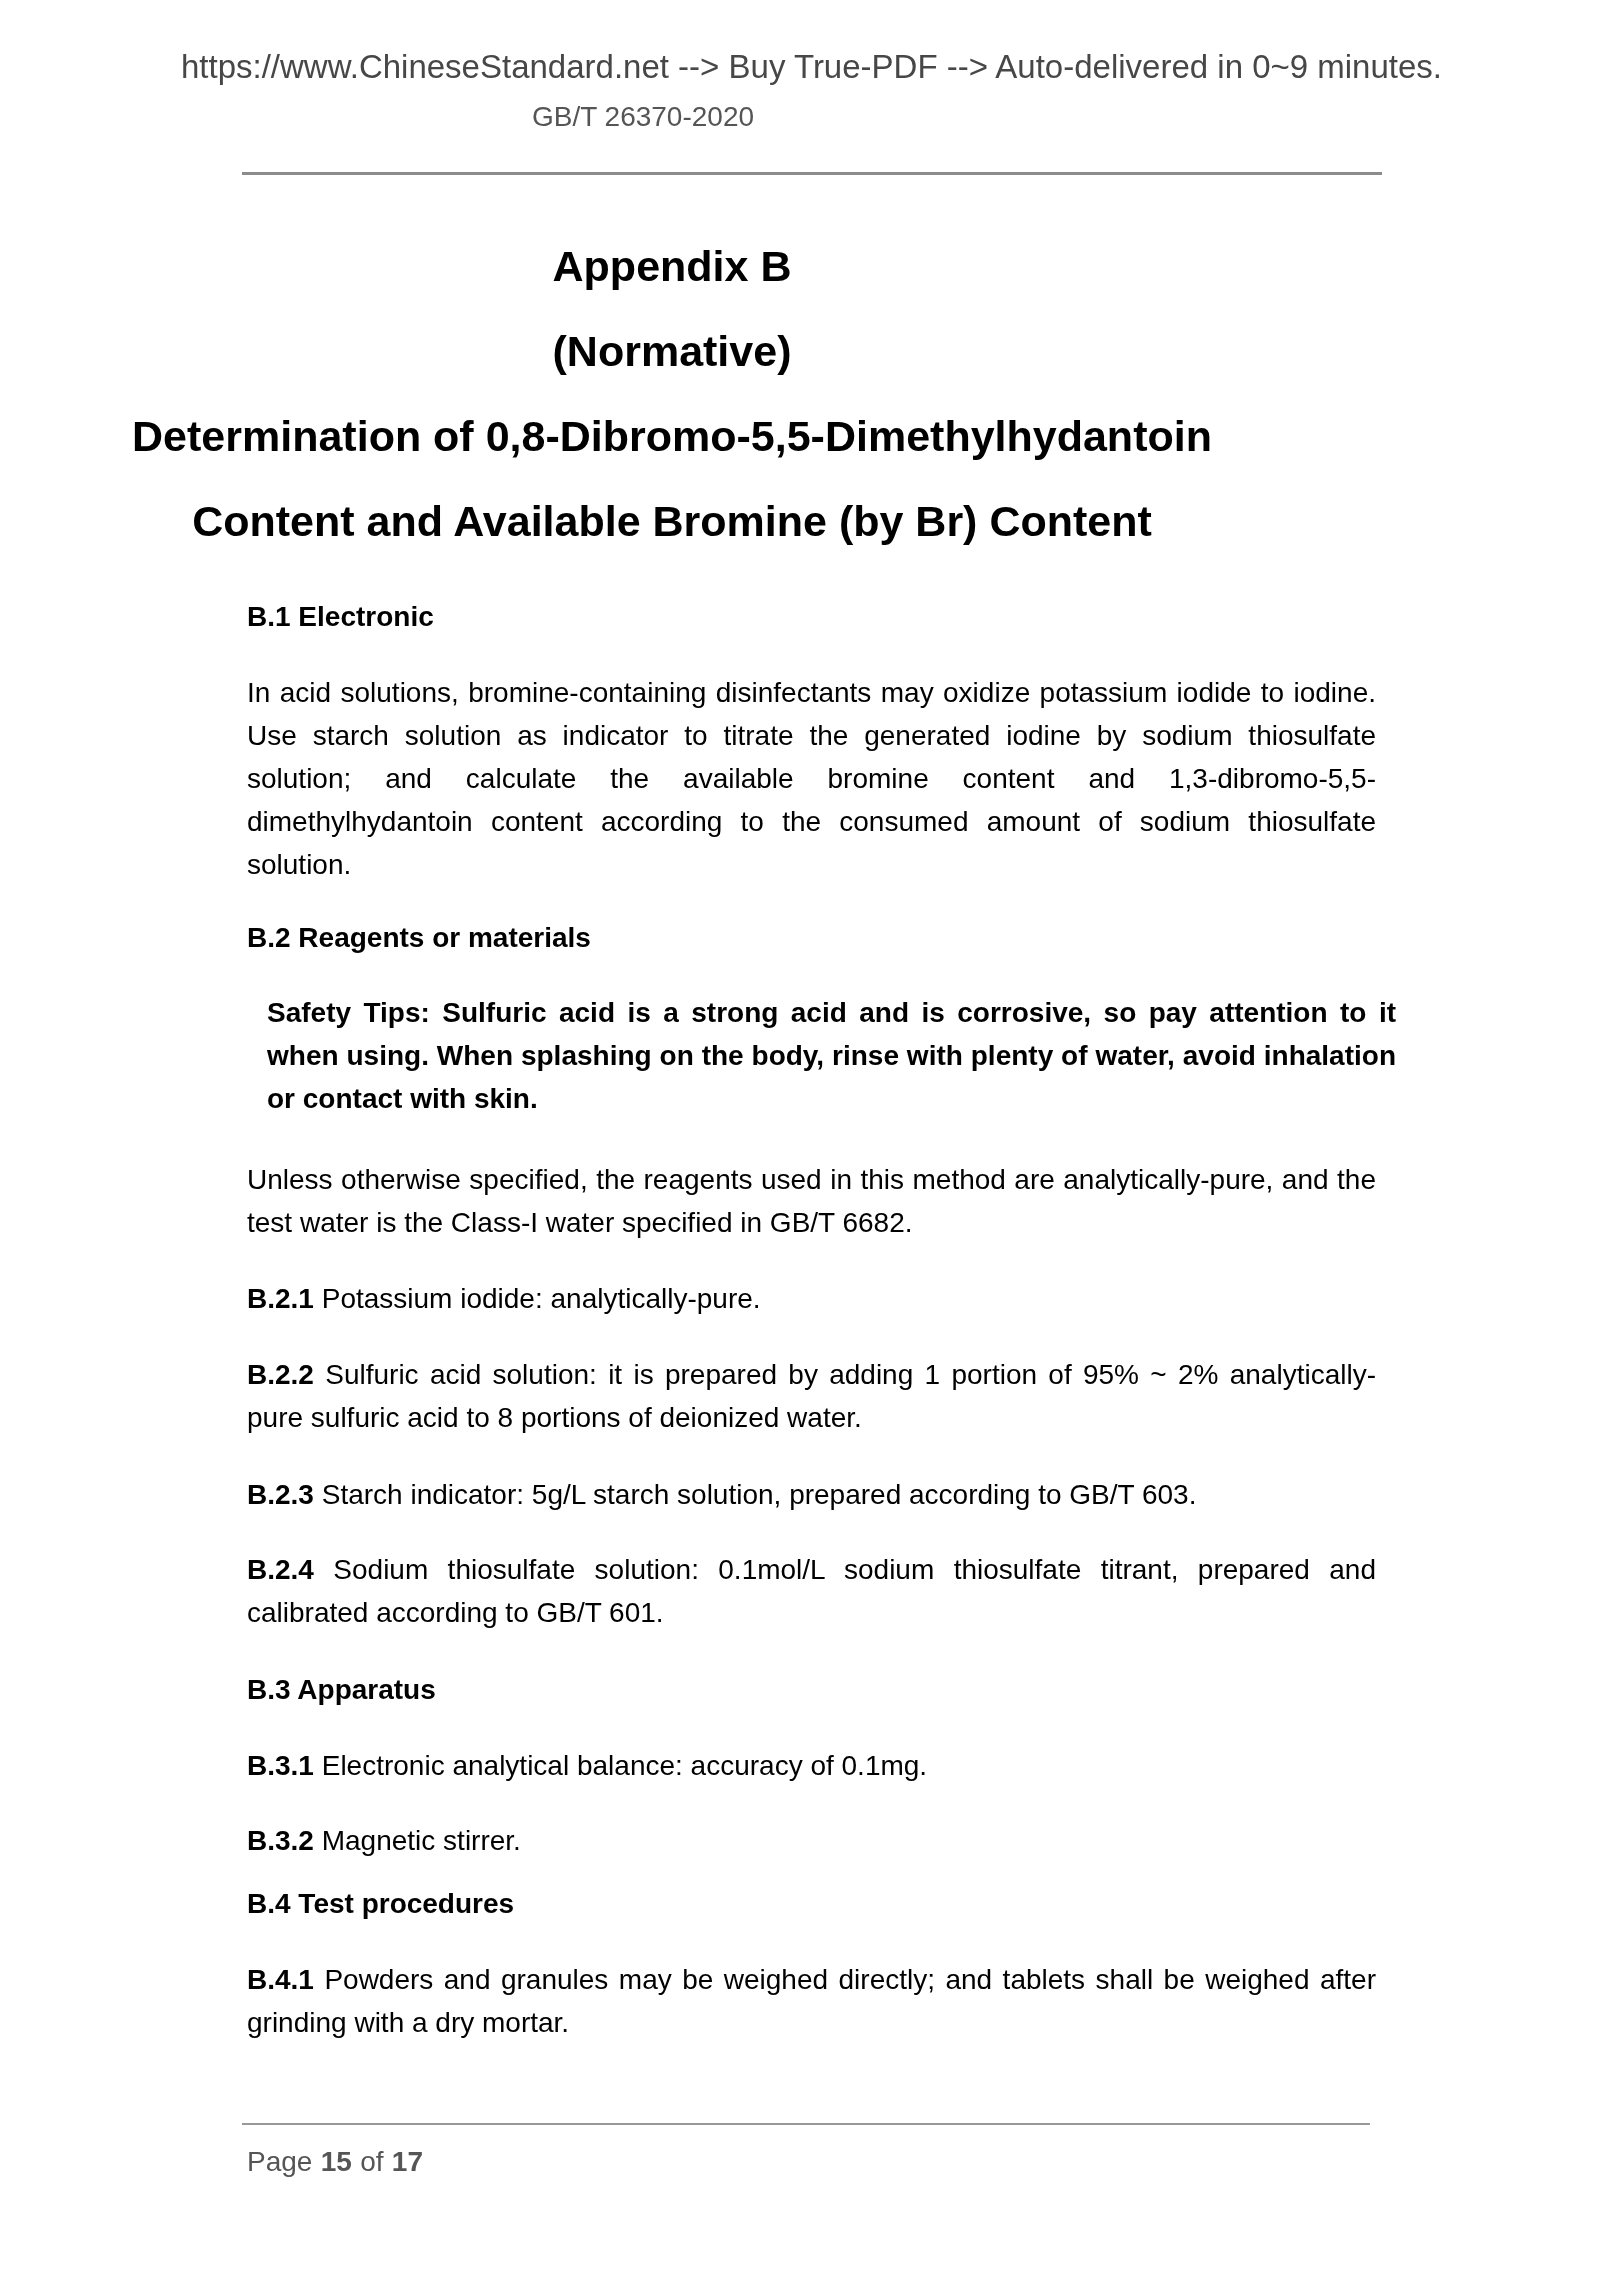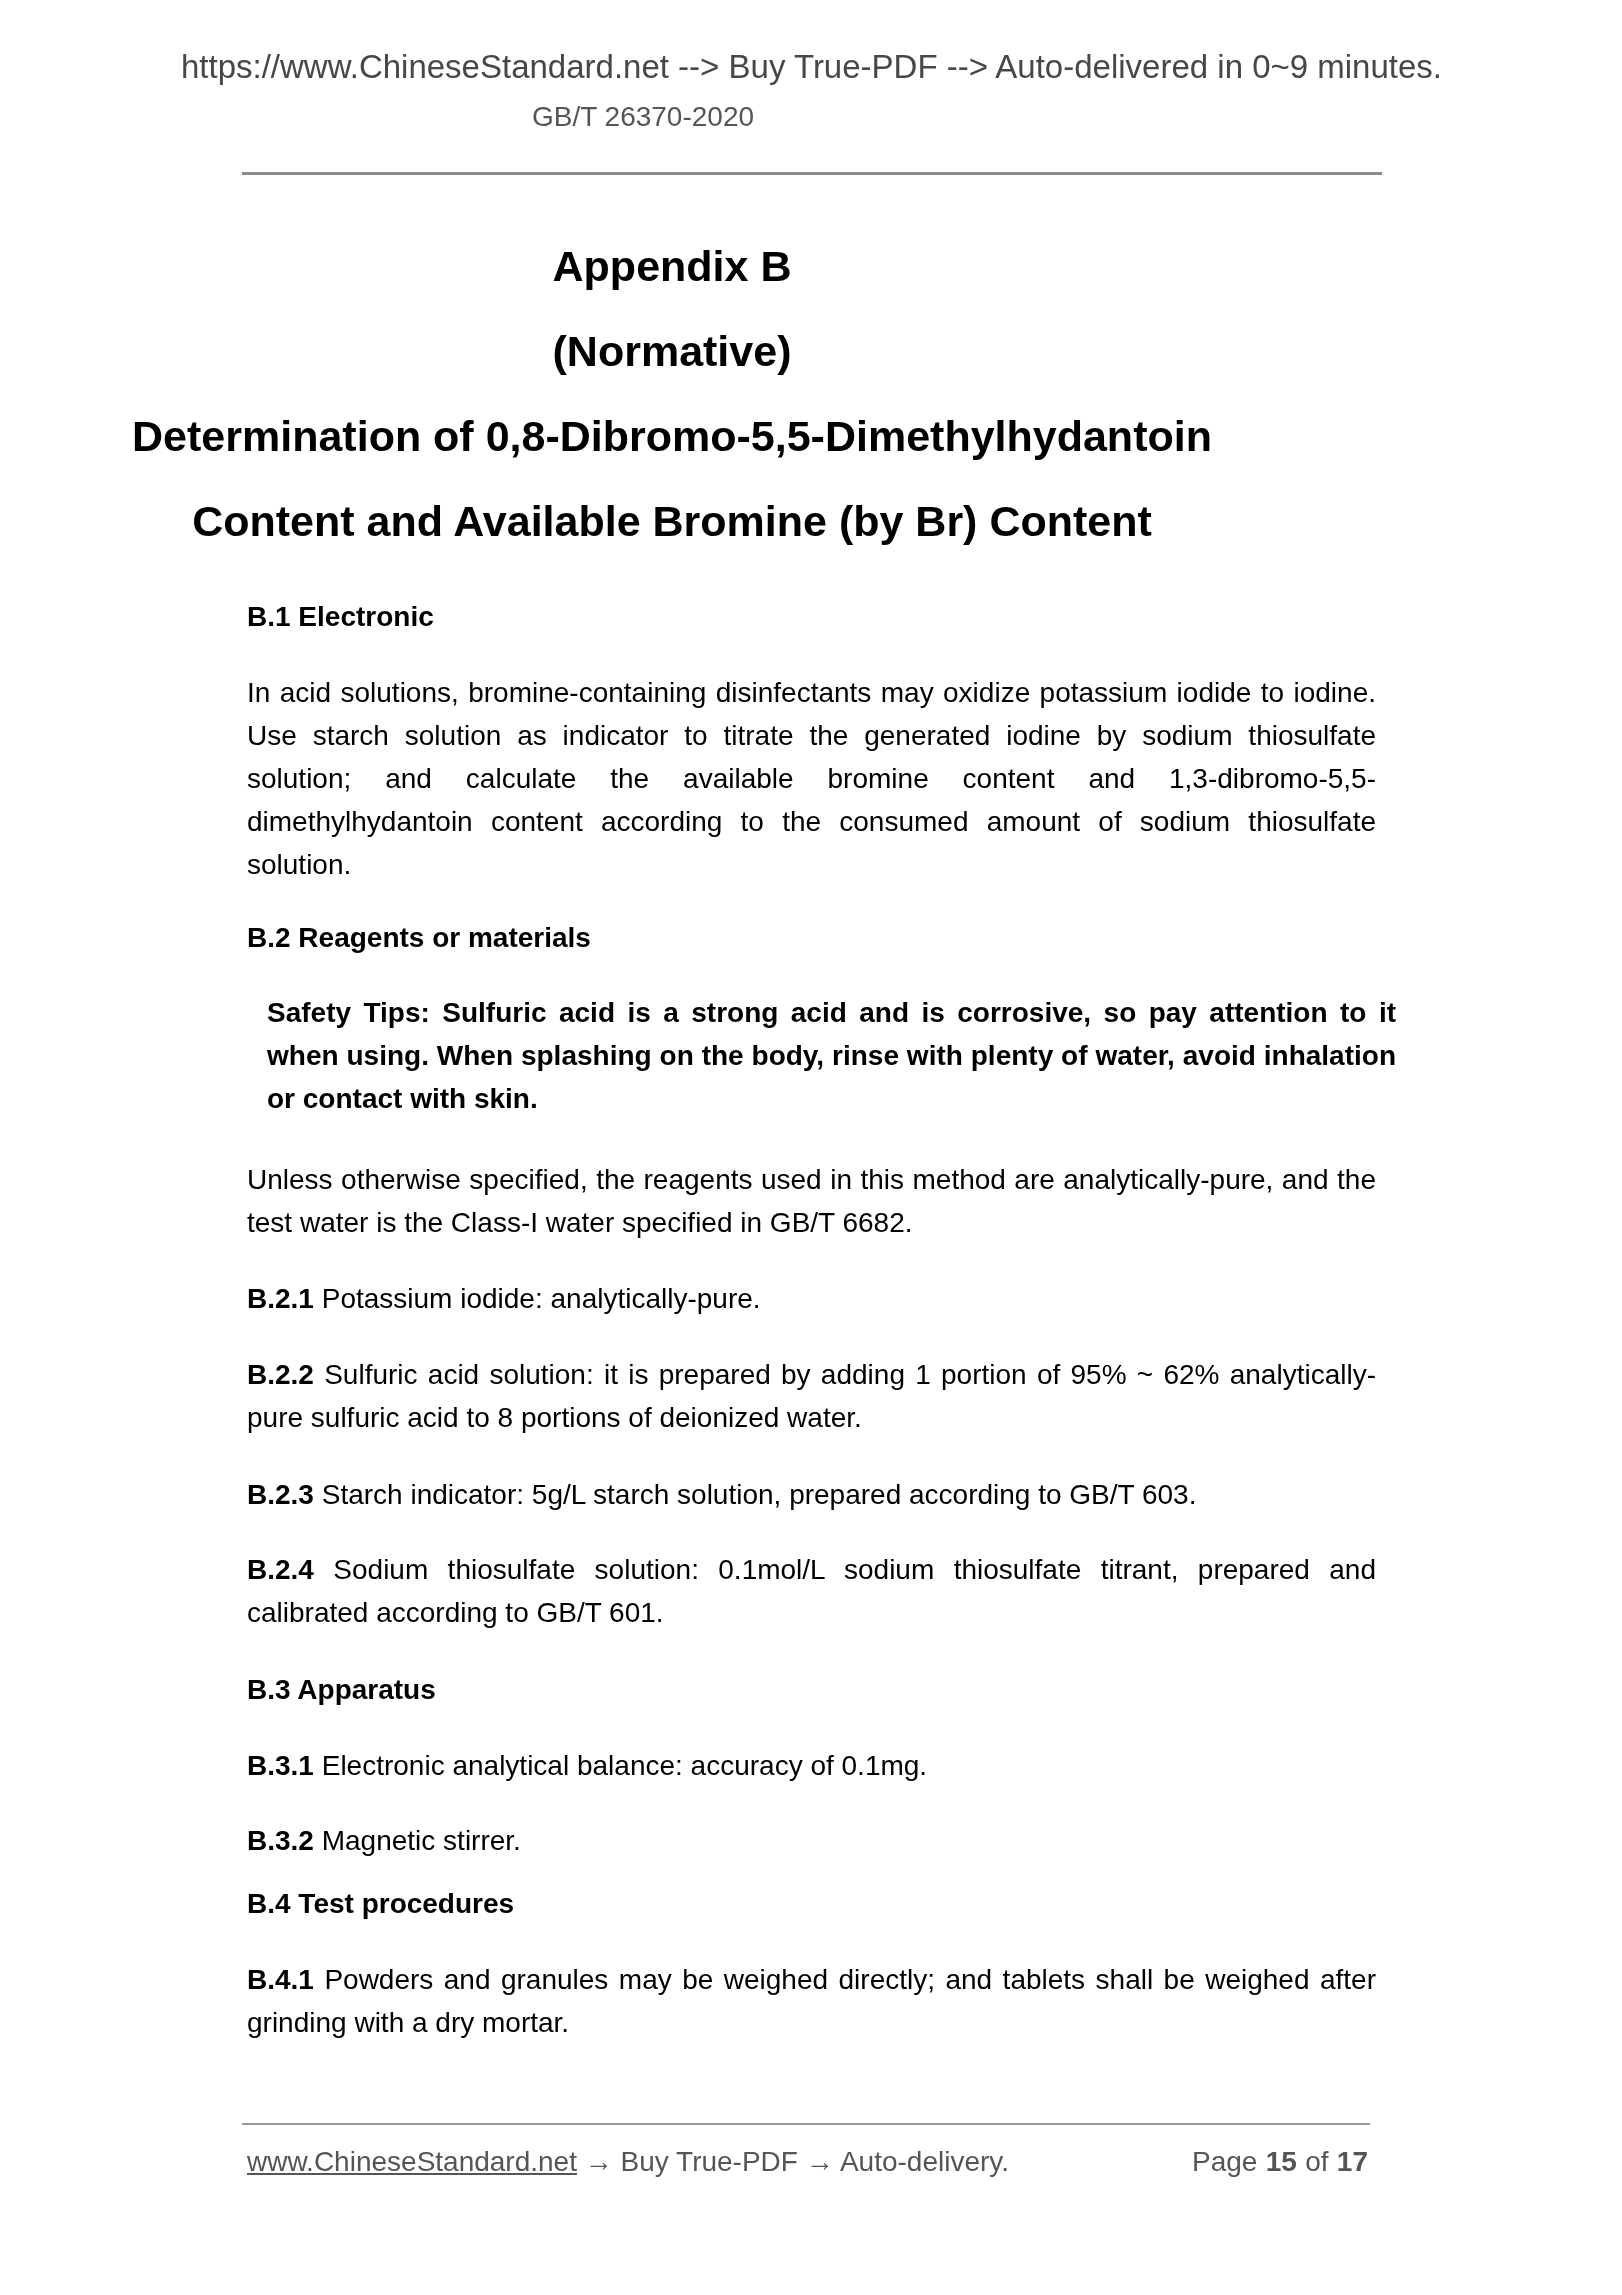--- a/index.html
+++ b/index.html
@@ -41,21 +41,21 @@
 <div class="abs col p" style="top:671px;">In acid solutions, bromine-containing disinfectants may oxidize potassium iodide to iodine. Use starch solution as indicator to titrate the generated iodine by sodium thiosulfate solution; and calculate the available bromine content and 1,3-dibromo-5,5-dimethylhydantoin content according to the consumed amount of sodium thiosulfate solution.</div>
 
 <div class="abs col h" style="top:916px;">B.2 Reagents or materials</div>
 <div class="abs col p bold" style="top:991px;margin-left:20px;">Safety Tips: Sulfuric acid is a strong acid and is corrosive, so pay attention to it when using. When splashing on the body, rinse with plenty of water, avoid inhalation or contact with skin.</div>
 <div class="abs col p" style="top:1158px;">Unless otherwise specified, the reagents used in this method are analytically-pure, and the test water is the Class-I water specified in GB/T 6682.</div>
 
 <div class="abs col p" style="top:1277px;">
   <span class="num">B.2.1</span><span> Potassium iodide: analytically-pure.</span>
 </div>
 <div class="abs col p" style="top:1353px;">
-  <span class="num">B.2.2</span><span> Sulfuric acid solution: it is prepared by adding 1 portion of 95% ~ 62% analytically-pure sulfuric acid to 8 portions of deionized water.</span>
+  <span class="num">B.2.2</span><span> Sulfuric acid solution: it is prepared by adding 1 portion of 95% ~ 2% analytically-pure sulfuric acid to 8 portions of deionized water.</span>
 </div>
 <div class="abs col p" style="top:1473px;">
   <span class="num">B.2.3</span><span> Starch indicator: 5g/L starch solution, prepared according to GB/T 603.</span>
 </div>
 <div class="abs col p" style="top:1548px;">
   <span class="num">B.2.4</span><span> Sodium thiosulfate solution: 0.1mol/L sodium thiosulfate titrant, prepared and calibrated according to GB/T 601.</span>
 </div>
 
 <div class="abs col h" style="top:1668px;">B.3 Apparatus</div>
 <div class="abs col p" style="top:1744px;">
@@ -65,16 +65,15 @@
   <span class="num">B.3.2</span><span> Magnetic stirrer.</span>
 </div>
 
 <div class="abs col h" style="top:1882px;">B.4 Test procedures</div>
 <div class="abs col p" style="top:1958px;">
   <span class="num">B.4.1</span><span> Powders and granules may be weighed directly; and tablets shall be weighed after grinding with a dry mortar.</span>
 </div>
 
 <div class="abs rule" style="left:242px; width:1128px; top:2123px; height:1.7px; background:#999;"></div>
 <div class="abs footer">
-  <span><a href="#">www.ChineseStandard.net</a><span> → Buy True-PDF → Auto-delivery.</span></span>
   <span class="pg"><span>Page</span><span class="page-num">15</span><span>of</span><span class="page-num">17</span></span>
 </div>
 
 
 </body></html>

